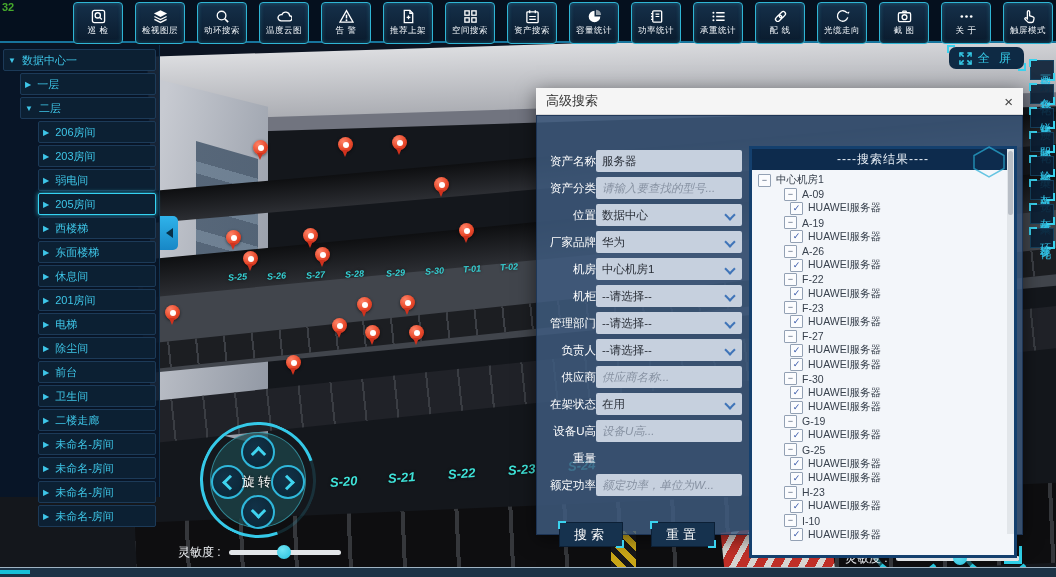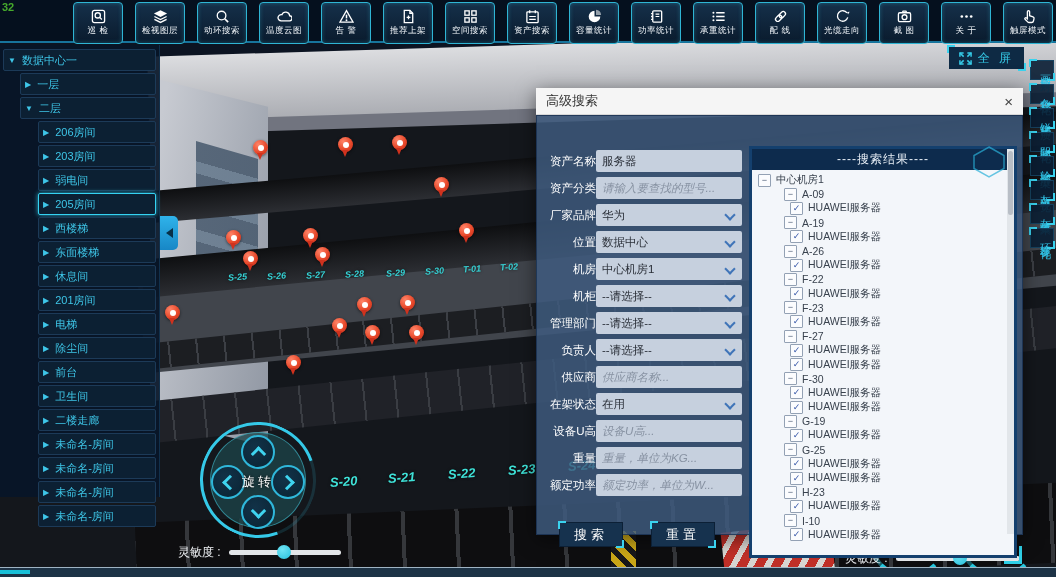--- a/index.html
+++ b/index.html
@@ -71,21 +71,21 @@
   .vbtn{position:relative;writing-mode:vertical-rl;text-orientation:upright;letter-spacing:2px;
         width:22px;padding:5px 0;margin:0 auto;text-align:center;color:#31c3e6;font-size:11px;
         background:rgba(10,30,52,.9);border:1px solid #16425f;cursor:pointer;}
   .cnr::before{content:"";position:absolute;top:-2px;left:-2px;width:6px;height:6px;
                border-top:2px solid #3ad2ee;border-left:2px solid #3ad2ee;}
   .cnr::after{content:"";position:absolute;bottom:-2px;right:-2px;width:6px;height:6px;
               border-bottom:2px solid #3ad2ee;border-right:2px solid #3ad2ee;}
   
   #fsbtn{position:absolute;right:32px;top:47px;height:22px;padding:0 10px;z-index:15;display:flex;
          align-items:center;gap:6px;background:#0e2a44;color:#35cbe8;font-size:12px;letter-spacing:3px;
-         cursor:pointer;}
+         cursor:pointer;border-radius:7px;}
   #fsbtn svg{width:13px;height:13px;}
   
   #collapse{position:absolute;left:160px;top:216px;width:18px;height:34px;z-index:6;cursor:pointer;
             background:linear-gradient(#2fb3ea,#1787c6);border-radius:0 5px 5px 0;display:flex;align-items:center;justify-content:center;}
   #collapse i{border-top:5px solid transparent;border-bottom:5px solid transparent;border-right:7px solid #083048;}
   #rotpad{position:absolute;left:200px;top:422px;width:116px;height:116px;z-index:6;}
   .rot-ring{position:absolute;inset:0;border-radius:50%;border:3px solid #35c9e8;
             border-right-color:rgba(53,201,232,.15);transform:rotate(25deg);}
   .rot-disc{position:absolute;inset:10px;border-radius:50%;background:rgba(28,66,72,.78);
             border:1px solid rgba(70,200,220,.55);}
@@ -506,36 +506,36 @@
           </div>
           <div class="frow t-input">
             <span class="flabel">资产分类</span>
             <div class="fbox">
               <span class="fval"></span>
               <span class="fph">请输入要查找的型号...</span>
 
             </div>
           </div>
           <div class="frow t-select">
+            <span class="flabel">位置</span>
+            <div class="fbox">
+              <span class="fval">数据中心</span>
+              <span class="fph"></span>
+              <span class="chev"></span>
+            </div>
+          </div>
+          <div class="frow t-select">
             <span class="flabel">厂家品牌</span>
             <div class="fbox">
               <span class="fval">华为</span>
               <span class="fph"></span>
               <span class="chev"></span>
             </div>
           </div>
           <div class="frow t-select">
-            <span class="flabel">位置</span>
-            <div class="fbox">
-              <span class="fval">数据中心</span>
-              <span class="fph"></span>
-              <span class="chev"></span>
-            </div>
-          </div>
-          <div class="frow t-select">
             <span class="flabel">机房</span>
             <div class="fbox">
               <span class="fval">中心机房1</span>
               <span class="fph"></span>
               <span class="chev"></span>
             </div>
           </div>
           <div class="frow t-select">
             <span class="flabel">机柜</span>
             <div class="fbox">
@@ -579,25 +579,20 @@
           <div class="frow t-input">
             <span class="flabel">设备U高</span>
             <div class="fbox">
               <span class="fval"></span>
               <span class="fph">设备U高...</span>
 
             </div>
           </div>
           <div class="frow t-input">
             <span class="flabel">重量</span>
-            <div class="fbox">
-              <span class="fval"></span>
-              <span class="fph">重量，单位为KG...</span>
-
-            </div>
           </div>
           <div class="frow t-input">
             <span class="flabel">额定功率</span>
             <div class="fbox">
               <span class="fval"></span>
               <span class="fph">额定功率，单位为W...</span>
 
             </div>
           </div>
         </div>

